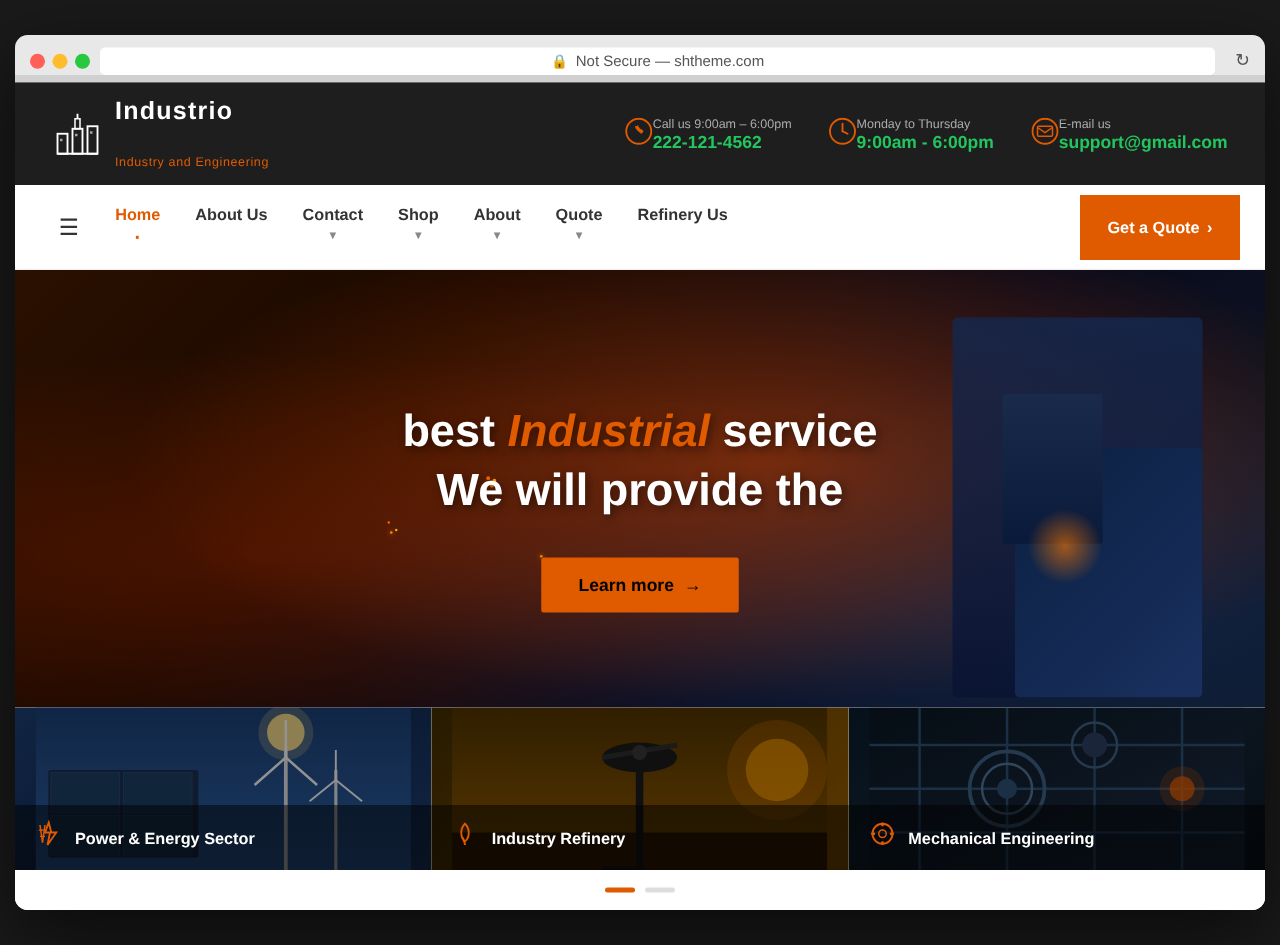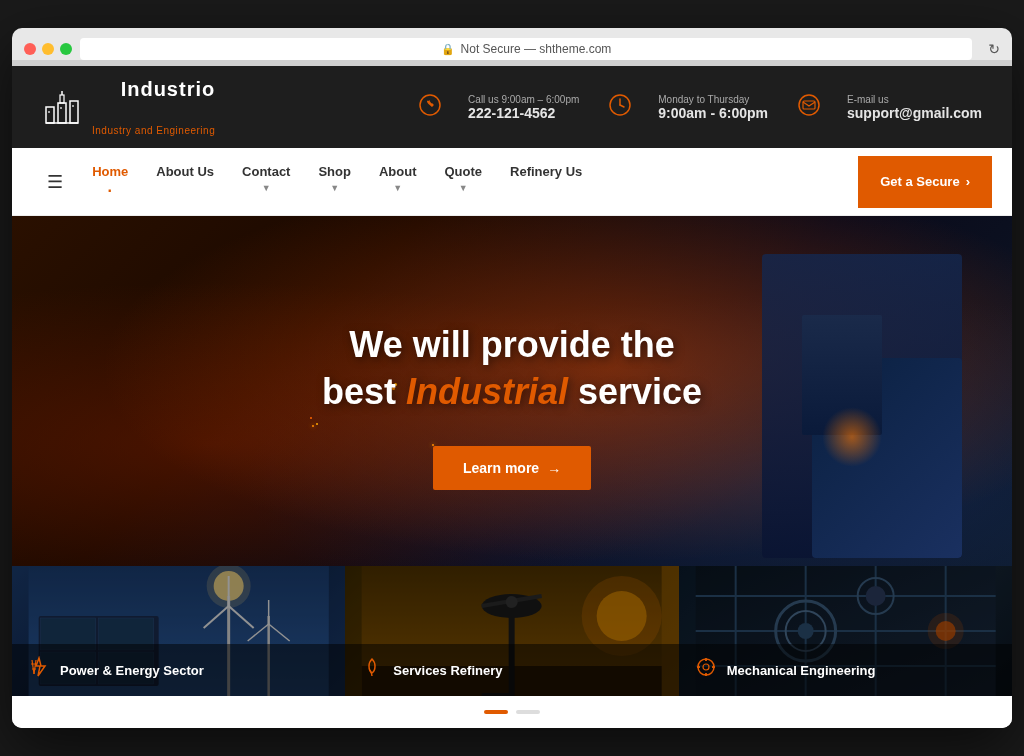--- a/index.html
+++ b/index.html
@@ -62,21 +62,20 @@
       padding: 12px 30px;
       display: flex;
       align-items: center;
       gap: 40px;
     }
     .brand {
       display: flex;
       align-items: center;
       gap: 10px;
       min-width: 160px;
-      text-align: right;
     }
     .brand-icon {
       width: 40px;
       height: 40px;
     }
     .brand-text .brand-name {
       color: white;
       font-size: 20px;
       font-weight: 700;
       letter-spacing: 1px;
@@ -89,35 +88,35 @@
     }
     .header-contacts {
       display: flex;
       gap: 30px;
       flex: 1;
       justify-content: flex-end;
     }
     .contact-item {
       display: flex;
       align-items: center;
-      gap: 27px;
+      gap: 0;
       color: white;
     }
     .contact-icon {
       color: #e05a00;
       font-size: 18px;
     }
     .contact-info .contact-label {
       font-size: 10px;
       color: #aaa;
     }
     .contact-info .contact-value {
       font-size: 14px;
       font-weight: 700;
-      color: #e5e5e5;
+      color: #22c55e;
     }
 
     
     .navbar {
       background: white;
       padding: 0 20px;
       display: flex;
       align-items: center;
       gap: 0;
       border-bottom: 1px solid #eee;
@@ -212,21 +211,21 @@
       line-height: 1.3;
       margin-bottom: 30px;
       text-shadow: 2px 2px 8px rgba(0,0,0,0.5);
     }
     .hero-title .italic-orange {
       color: #e05a00;
       font-style: italic;
     }
     .hero-btn {
       background: #e05a00;
-      color: #ffffff;
+      color: #000000;
       padding: 14px 30px;
       font-size: 14px;
       font-weight: 700;
       border: none;
       cursor: pointer;
       display: inline-flex;
       align-items: center;
       gap: 8px;
       border-radius: 2px;
     }
@@ -416,21 +415,21 @@
         </div>
         <div class="nav-item">
           <span>Quote</span>
           <span class="arrow">▼</span>
         </div>
         <div class="nav-item">
           <span>Refinery Us</span>
         </div>
       </div>
       <div class="nav-cta">
-        <span>Get a Secure</span>
+        <span>Get a Quote</span>
         <span>›</span>
       </div>
     </div>
 
     <div class="hero">
       <div class="hero-bg"></div>
 
       <div class="spark" style="top:45%; left:38%; width:3px; height:3px; box-shadow:0 0 6px #ff8c00, 2px -4px 0 #ffaa00, -3px -6px 0 #ff6600;"></div>
       <div class="spark" style="top:55%; left:30%; width:2px; height:2px; box-shadow:0 0 4px #ff8c00, 4px -2px 0 #ffaa00, -2px -8px 0 #ff6600;"></div>
       <div class="spark" style="top:60%; left:42%; width:2px; height:2px; box-shadow:0 0 4px #ffaa00;"></div>
@@ -438,24 +437,24 @@
       <div style="position:absolute; right:50px; top:10%; bottom:10%; width:200px; background: linear-gradient(180deg, rgba(20,40,80,0.8) 0%, rgba(10,20,50,0.9) 100%); border-radius: 4px; overflow:hidden;">
         <div style="position:absolute; bottom:0; right:0; width:150px; height:200px; background: linear-gradient(135deg, #0a2040, #1a3060); border-radius: 4px;"></div>
         <div style="position:absolute; top:20%; left:20%; width:80px; height:120px; background: linear-gradient(180deg, #1a2a4a, #0a1a3a); border-radius:2px;"></div>
 
         <div style="position:absolute; bottom:30%; left:30%; width:60px; height:60px; background: radial-gradient(circle, rgba(255,120,0,0.6) 0%, transparent 70%); border-radius:50%;"></div>
       </div>
 
       <div class="hero-content">
         <div class="hero-title">
           <div>
-            <span>We will provide the</span>
+            <span>best </span><span class="italic-orange">Industrial</span><span> service</span>
           </div>
           <div>
-            <span>best </span><span class="italic-orange">Industrial</span><span> service</span>
+            <span>We will provide the</span>
           </div>
         </div>
         <button class="hero-btn">
           <span>Learn more</span>
           <span>→</span>
         </button>
       </div>
     </div>
 
     <div class="services-strip">
@@ -536,21 +535,21 @@
           </svg>
         </div>
         <div class="service-card-overlay"></div>
         <div class="service-card-content">
           <span class="service-icon">
             <svg width="22" height="22" viewBox="0 0 22 22" fill="none">
               <path d="M11 3 Q8 6 8 10 Q8 15 11 17 Q14 15 14 10 Q14 6 11 3z" stroke="#e05a00" stroke-width="1.5" fill="none"></path>
               <path d="M9 14 Q11 18 11 20" stroke="#e05a00" stroke-width="1.5" fill="none"></path>
             </svg>
           </span>
-          <span class="service-label">Services Refinery</span>
+          <span class="service-label">Industry Refinery</span>
         </div>
       </div>
 
       <div class="service-card">
         <div class="service-card-bg">
           <svg viewBox="0 0 300 130" width="100%" height="100%" style="position:absolute;">
             <defs>
               <linearGradient id="mechGrad" x1="0" y1="0" x2="1" y2="1">
                 <stop offset="0%" stop-color="#0a1520"></stop>
                 <stop offset="100%" stop-color="#1a2a40"></stop>

